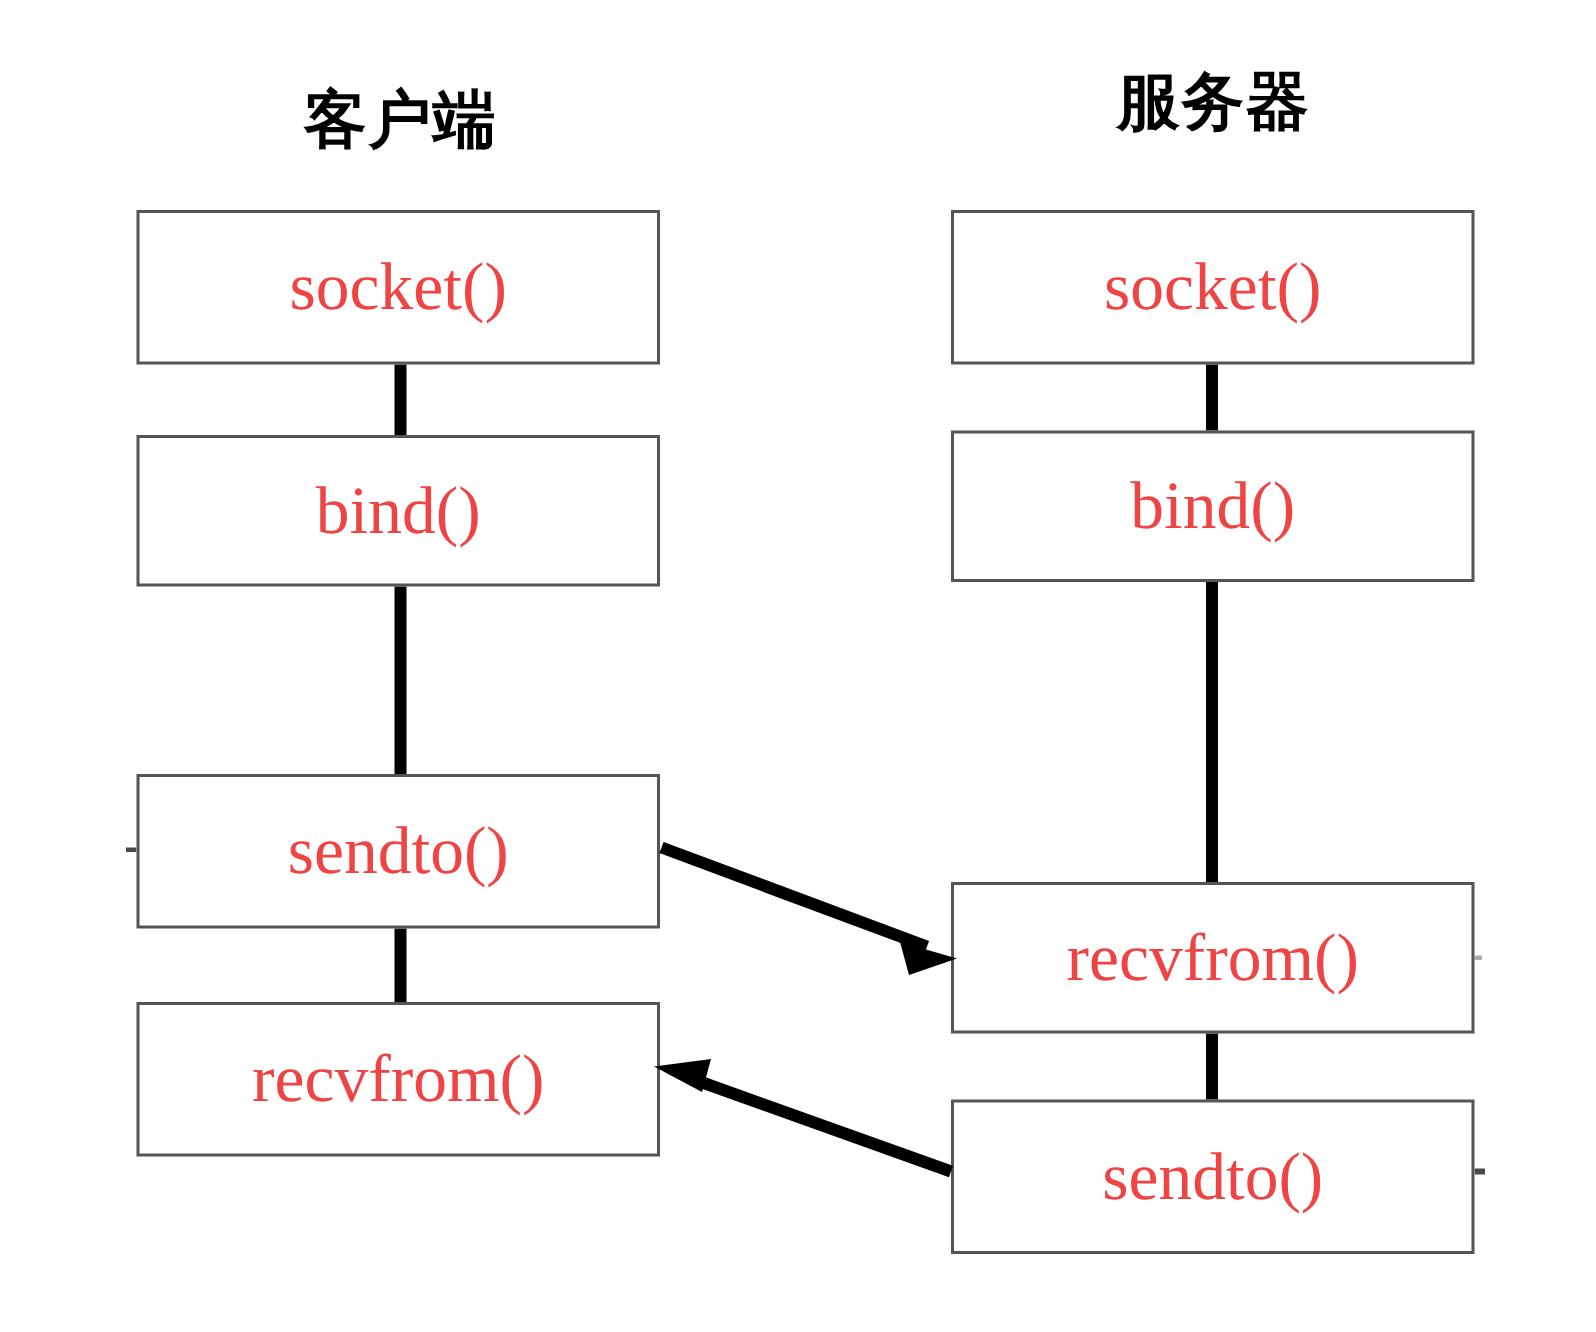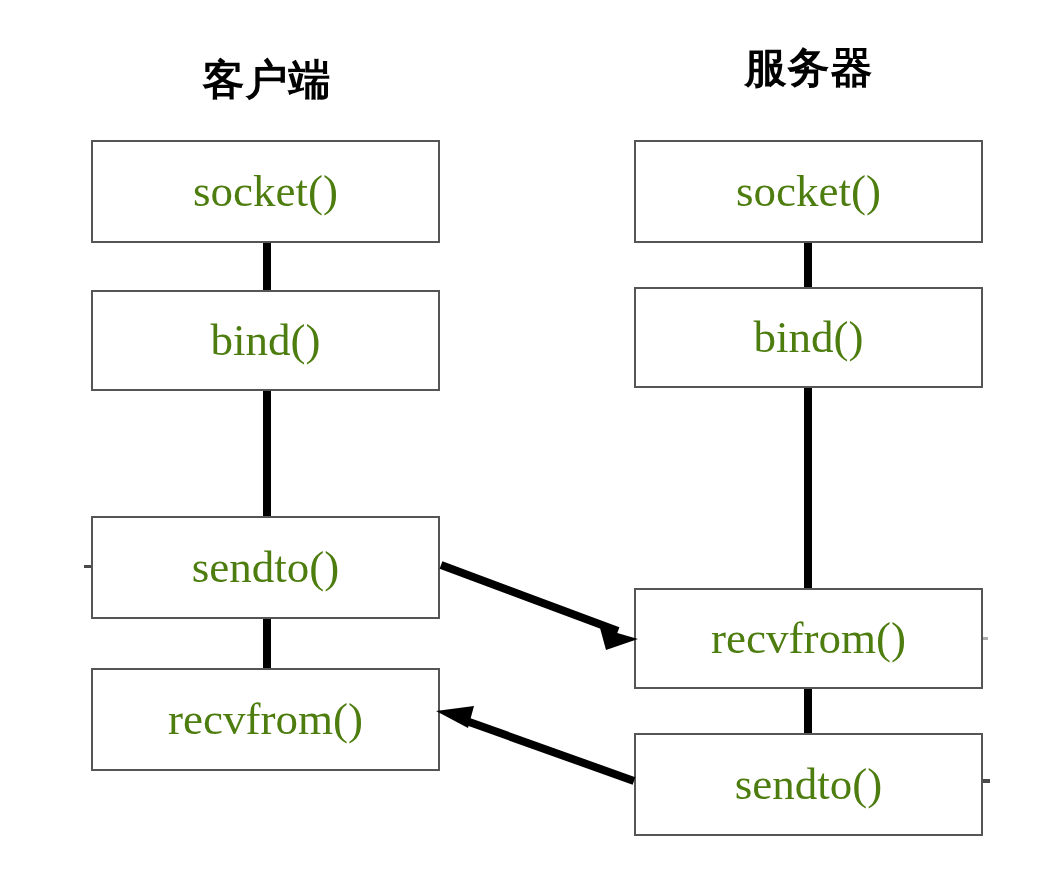--- a/index.html
+++ b/index.html
@@ -47,21 +47,21 @@
   }
   
   .proc-box {
     position: absolute;
     box-sizing: border-box;
     border: 2px solid #555555;
     background: #ffffff;
     display: flex;
     align-items: center;
     justify-content: center;
-    color: #4d7c0f;
+    color: #ef4444;
     font-family: "Liberation Serif", "DejaVu Serif", serif;
     font-size: 45px;
     line-height: 1;
     white-space: nowrap;
     z-index: 3;
   }
   
   #box-client-socket   { left: 91px;  top: 140px; width: 349px; height: 103px; }
   #box-client-bind     { left: 91px;  top: 290px; width: 349px; height: 101px; }
   #box-client-sendto   { left: 91px;  top: 516px; width: 349px; height: 103px; }

